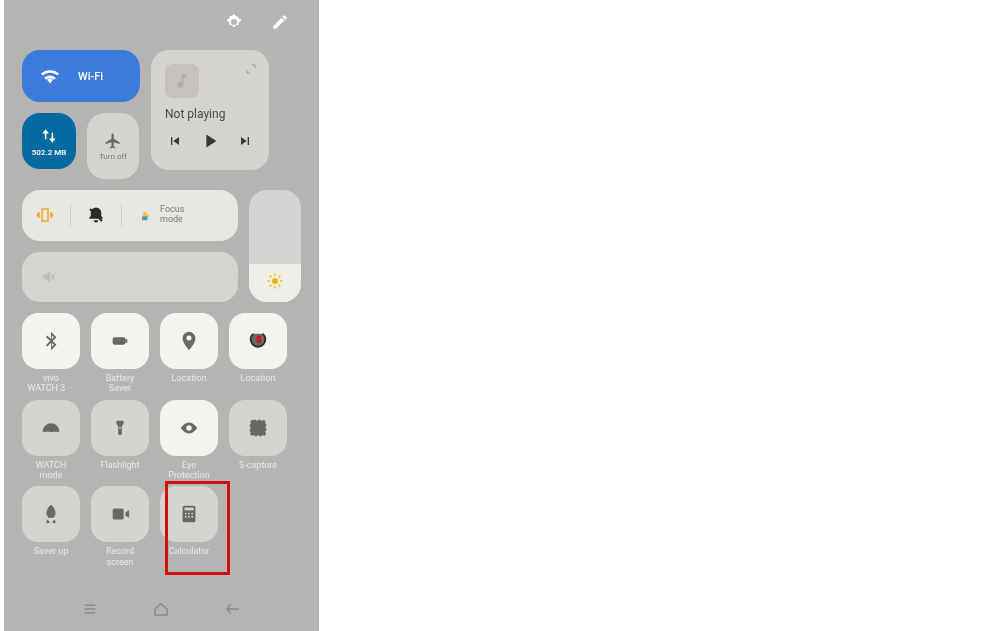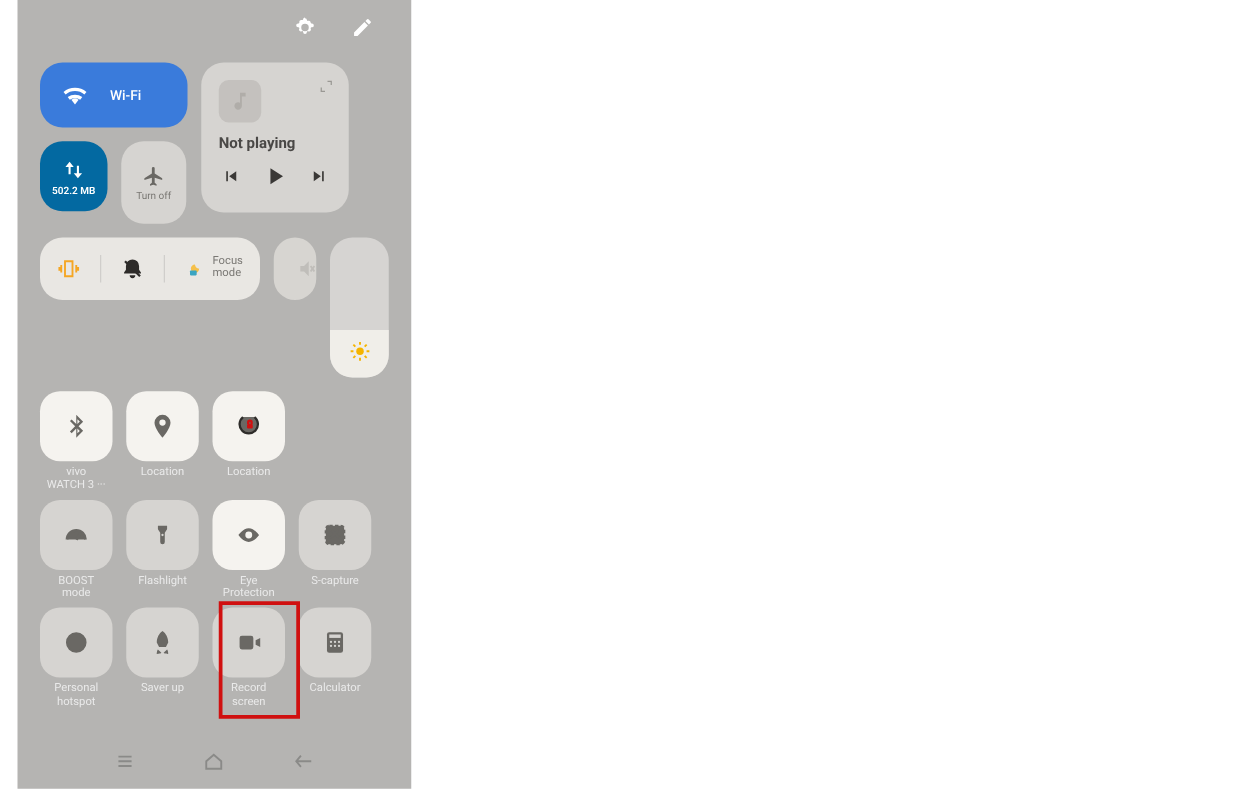--- a/index.html
+++ b/index.html
@@ -1,35 +1,35 @@
 <!DOCTYPE html>
 <html><head>
 <meta charset="utf-8">
 <style>
   * { box-sizing: border-box; margin: 0; padding: 0; font-family: -apple-system, BlinkMacSystemFont, "Segoe UI", Roboto, sans-serif; }
   body { width: 1000px; height: 631px; background: #fff; position: relative; }
-  .phone-panel { position: absolute; left: 14px; top: 0; width: 315px; height: 631px; background: #b5b4b2; overflow: hidden; }
+  .phone-panel { position: absolute; left: 4px; top: 0; width: 315px; height: 631px; background: #b5b4b2; overflow: hidden; }
   .topbar { display: flex; justify-content: flex-end; align-items: center; gap: 28px; padding: 12px 30px 6px; height: 42px; }
   .topbar svg { width: 18px; height: 18px; fill: #fff; }
   .grid-area { padding: 8px 18px 0 18px; }
   .row { display: flex; gap: 11px; margin-bottom: 11px; }
   .tile, .slider-tile, .modes-tile, .media-tile, .wifi-tile, .data-tile, .airplane-tile {
     border-radius: 18px;
   }
   
   .wifi-tile { width: 118px; height: 52px; background: #3a7bdb; display: flex; align-items: center; padding: 0 18px; gap: 18px; color: #fff; font-size: 11px; font-weight: 500;}
   .wifi-tile svg { width: 20px; height: 20px; fill: #fff; }
   
   .media-tile { width: 118px; height: 120px; background: #d6d4d1; padding: 14px; display:flex; flex-direction:column; justify-content:space-between; position:relative;}
   .media-top { display:flex; gap: 6px; align-items:flex-start;}
   .media-top .album { width:34px; height:34px; background:#c4c1be; border-radius:8px; display:flex; align-items:center; justify-content:center;}
   .media-top .album svg { width:18px; height:18px; fill:#b0ada9;}
   .media-expand { position:absolute; top:10px; right:12px; }
   .media-expand svg { width:12px; height:12px; stroke:#9a9894; fill:none; stroke-width:2;}
-  .media-title { font-size: 12px; color:#4a4846; margin-top:0;font-weight:bold;}
+  .media-title { font-size: 12px; color:#4a4846; margin-top:0;}
   .media-controls { display:flex; justify-content:space-between; align-items:center; padding:0 2px;}
   .media-controls svg { width:16px; height:16px; fill:#3a3836;}
   .media-controls .play svg { width:22px; height:22px; }
   
   .col-left-2 { display:flex; gap:11px;}
   .data-tile { width:54px; height:56px; background:#0369a1; display:flex; flex-direction:column; align-items:center; justify-content:center; gap:2px;}
   .data-tile svg { width:20px; height:20px; fill:#fff;}
   .data-tile .val { font-size:8px; color:#fff; font-weight:600;}
   .airplane-tile { width:52px; height:66px; background:#d6d4d1; display:flex; flex-direction:column; align-items:center; justify-content:center; gap:2px;}
   .airplane-tile svg { width:18px; height:18px; fill:#6a6864;}
@@ -38,21 +38,21 @@
   .modes-tile { flex:1; height:50px; background:#e9e7e3; display:flex; align-items:center; padding:0 14px; gap:16px;}
   .modes-tile svg { width:18px; height:18px;}
   .modes-tile .divider { width:1px; height:22px; background:#d0cecb;}
   .modes-tile .focus { display:flex; align-items:center; gap:6px; font-size:9px; color:#7a7874; line-height:1.1;}
   .modes-tile .focus svg { width:16px; height:16px;}
   .brightness-tile { width:52px; height:112px; background:#d6d4d2; border-radius:18px; position:relative; display:flex; align-items:flex-end; justify-content:center; padding-bottom:12px;}
   .brightness-tile .fill { position:absolute; bottom:0; left:0; right:0; height:38px; background:#f0eee9; border-radius:0 0 18px 18px; }
   .brightness-tile svg { width:18px; height:18px; fill:#f5b400; position:relative; z-index:2;}
   .volume-tile { flex:1; height:50px; background:#d7d5d1; border-radius:18px; display:flex; align-items:center; padding-left:16px;}
   .volume-tile svg { width:18px; height:18px; fill:#c0beba;}
-  .col-left-modes { display:flex; flex-direction:row; gap:11px; flex:1; }
+  .col-left-modes { display:flex; flex-direction:column; gap:11px; flex:1; }
   
   .quick-row { display:flex; gap:11px; margin-bottom:6px;}
   .qtile { width:58px; display:flex; flex-direction:column; align-items:center; gap:4px;}
   .qbtn { width:58px; height:56px; border-radius:16px; display:flex; align-items:center; justify-content:center; background:#d6d4d1;}
   .qbtn.on { background:#f5f3ef;}
   .qbtn svg { width:22px; height:22px; fill:#6a6864;}
   .qtile .lbl { font-size:9px; color:#eaeaea; text-align:center; line-height:1.15; max-width:60px;}
   .red-box { position:absolute; border:3px solid #d01010; left:161px; top:481px; width:65px; height:94px; pointer-events:none;}
   
   .navbar { position:absolute; bottom:0; left:0; right:0; height:40px; display:flex; align-items:center; justify-content:space-around; padding:0 50px;}
@@ -176,20 +176,30 @@
         <div class="qbtn on">
             <svg viewBox="0 0 24 24" fill="#3a7bdb">
               <path d="M12 2l6 6-4 4 4 4-6 6v-8l-4 4-1.5-1.5L11 12 6.5 7.5 8 6l4 4V2zm1 3.8V10l2.1-2.1L13 5.8zm0 8.2v4.2l2.1-2.1L13 14z"></path>
             </svg>
           </div>
         <span class="lbl" style="white-space:pre-line">vivo
 WATCH 3 ···</span>
       </div>
       <div class="qtile">
         <div class="qbtn on">
+            <svg viewBox="0 0 24 24" fill="#3a3836">
+              <rect x="4" y="8" width="14" height="8" rx="2"></rect>
+              <rect x="18" y="10" width="2" height="4"></rect>
+            </svg>
+          </div>
+        <span class="lbl" style="white-space:pre-line">Battery
+Saver</span>
+      </div>
+      <div class="qtile">
+        <div class="qbtn on">
             <svg viewBox="0 0 24 24" fill="#3a7bdb">
               <path d="M12 2a7 7 0 0 0-7 7c0 5.25 7 13 7 13s7-7.75 7-13a7 7 0 0 0-7-7zm0 9.5A2.5 2.5 0 1 1 12 6a2.5 2.5 0 0 1 0 5.5z"></path>
             </svg>
           </div>
         <span class="lbl">Location</span>
       </div>
       <div class="qtile">
         <div class="qbtn on">
             <svg viewBox="0 0 24 24" fill="none" stroke="#2e2c2a" stroke-width="2">
               <path d="M7 4a8 8 0 1 0 10 0"></path>
@@ -202,21 +212,21 @@
     </div>
 
     <div class="quick-row">
       <div class="qtile">
         <div class="qbtn">
             <svg viewBox="0 0 24 24" fill="none" stroke="#6a6864" stroke-width="2.5">
               <path d="M4 16a8 8 0 1 1 16 0"></path>
               <line x1="12" y1="16" x2="16" y2="10"></line>
             </svg>
           </div>
-        <span class="lbl" style="white-space:pre-line">BOOST
+        <span class="lbl" style="white-space:pre-line">WATCH
 mode</span>
       </div>
       <div class="qtile">
         <div class="qbtn">
             <svg viewBox="0 0 24 24" fill="#6a6864">
               <path d="M8 4h8v3l-2 3v8a2 2 0 0 1-4 0v-8L8 7V4zm4 9a1 1 0 1 0 0-2 1 1 0 0 0 0 2z"></path>
             </svg>
           </div>
         <span class="lbl">Flashlight</span>
       </div>
@@ -236,31 +246,20 @@
               <circle cx="9" cy="14" r="1.5" fill="#6a6864" stroke="none"></circle>
               <circle cx="15" cy="14" r="1.5" fill="#6a6864" stroke="none"></circle>
               <path d="M9 14l6-6M15 14L9 8"></path>
             </svg>
           </div>
         <span class="lbl">S-capture</span>
       </div>
     </div>
 
     <div class="quick-row">
-      <div class="qtile">
-        <div class="qbtn">
-            <svg viewBox="0 0 24 24" fill="none" stroke="#6a6864" stroke-width="2">
-              <circle cx="12" cy="12" r="2" fill="#6a6864"></circle>
-              <circle cx="12" cy="12" r="5"></circle>
-              <circle cx="12" cy="12" r="8"></circle>
-            </svg>
-          </div>
-        <span class="lbl" style="white-space:pre-line">Personal
-hotspot</span>
-      </div>
       <div class="qtile">
         <div class="qbtn">
             <svg viewBox="0 0 24 24" fill="#6a6864">
               <path d="M12 2c3 2 5 6 5 10l-2 4h-6l-2-4c0-4 2-8 5-10zm-4 16c-1 1-1 4-1 4s3 0 4-1l-3-3zm8 0l-3 3c1 1 4 1 4 1s0-3-1-4z"></path>
             </svg>
           </div>
         <span class="lbl">Saver up</span>
       </div>
       <div class="qtile">
         <div class="qbtn">

